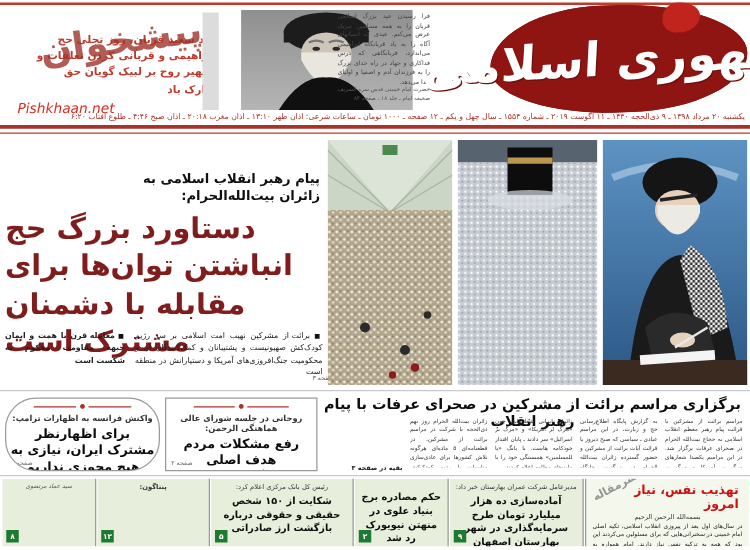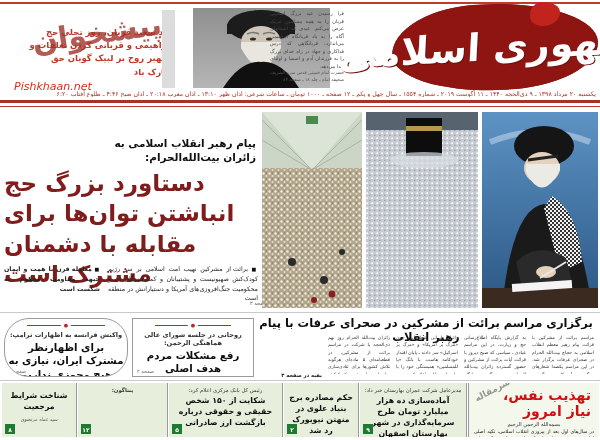--- a/index.html
+++ b/index.html
@@ -90,21 +90,21 @@
   .b-pentagon{left:78px;width:89px;}
   .b-bank{left:169px;width:113px;}
   .b-tower{left:284px;width:74px;}
   .b-bahar{left:360px;width:106px;}
 
   
   .editorial{top:383px;left:468px;width:130px;height:54px;background:#f3f7ec;overflow:hidden;
              border-left:1px solid #9a9a9a;}
   .ed-stamp{position:absolute;left:4px;top:2px;color:#777;font-size:9px;font-weight:bold;
             transform:rotate(-28deg);opacity:.75;}
-  .ed-title{color:#cc1111;font-size:14px;font-weight:bold;text-align:right;margin:4px 8px 0;}
+  .ed-title{color:#cc1111;font-size:10px;font-weight:bold;text-align:right;margin:4px 8px 0;}
   .ed-basmala{font-size:5.2px;color:#333;text-align:center;margin-top:2px;}
   .ed-body{font-size:4.8px;line-height:1.55;color:#222;text-align:justify;margin:1px 5px 0;}
 </style>
 </head>
 <body>
 
 <div class="page">
 
   <div class="abs rule-red-top"></div>
 
@@ -273,21 +273,20 @@
   <div class="abs bbox b-bank">
     <div class="kicker">رئیس کل بانک مرکزی اعلام کرد:</div>
     <div class="hl">شکایت از ۱۵۰ شخص حقیقی و حقوقی درباره بازگشت ارز صادراتی</div>
     <div class="badge">۵</div>
   </div>
   <div class="abs bbox b-pentagon">
     <div class="kicker" style="font-weight:bold;">پنتاگون:</div>
     <div class="badge">۱۲</div>
   </div>
   <div class="abs bbox b-marja">
-    <div class="hl" style="margin-top:8px;">شناخت شرایط مرجعیت</div>
     <div class="byline">سید عماد مرتضوی</div>
     <div class="badge">۸</div>
   </div>
 
   <div class="abs editorial">
     <div class="ed-stamp">سرمقاله</div>
     <div class="ed-title">تهذیب نفس، نیاز امروز</div>
     <div class="ed-basmala">بسمه‌الله الرحمن الرحیم</div>
     <div class="ed-body">در سال‌های اول بعد از پیروزی انقلاب اسلامی، تکیه اصلی امام خمینی در سخنرانی‌هایی که برای مسئولین می‌کردند این بود که همه به تزکیه نفس نیاز دارند. امام همواره به کارگزاران نظام هشدار می‌داد.</div>
   </div>

